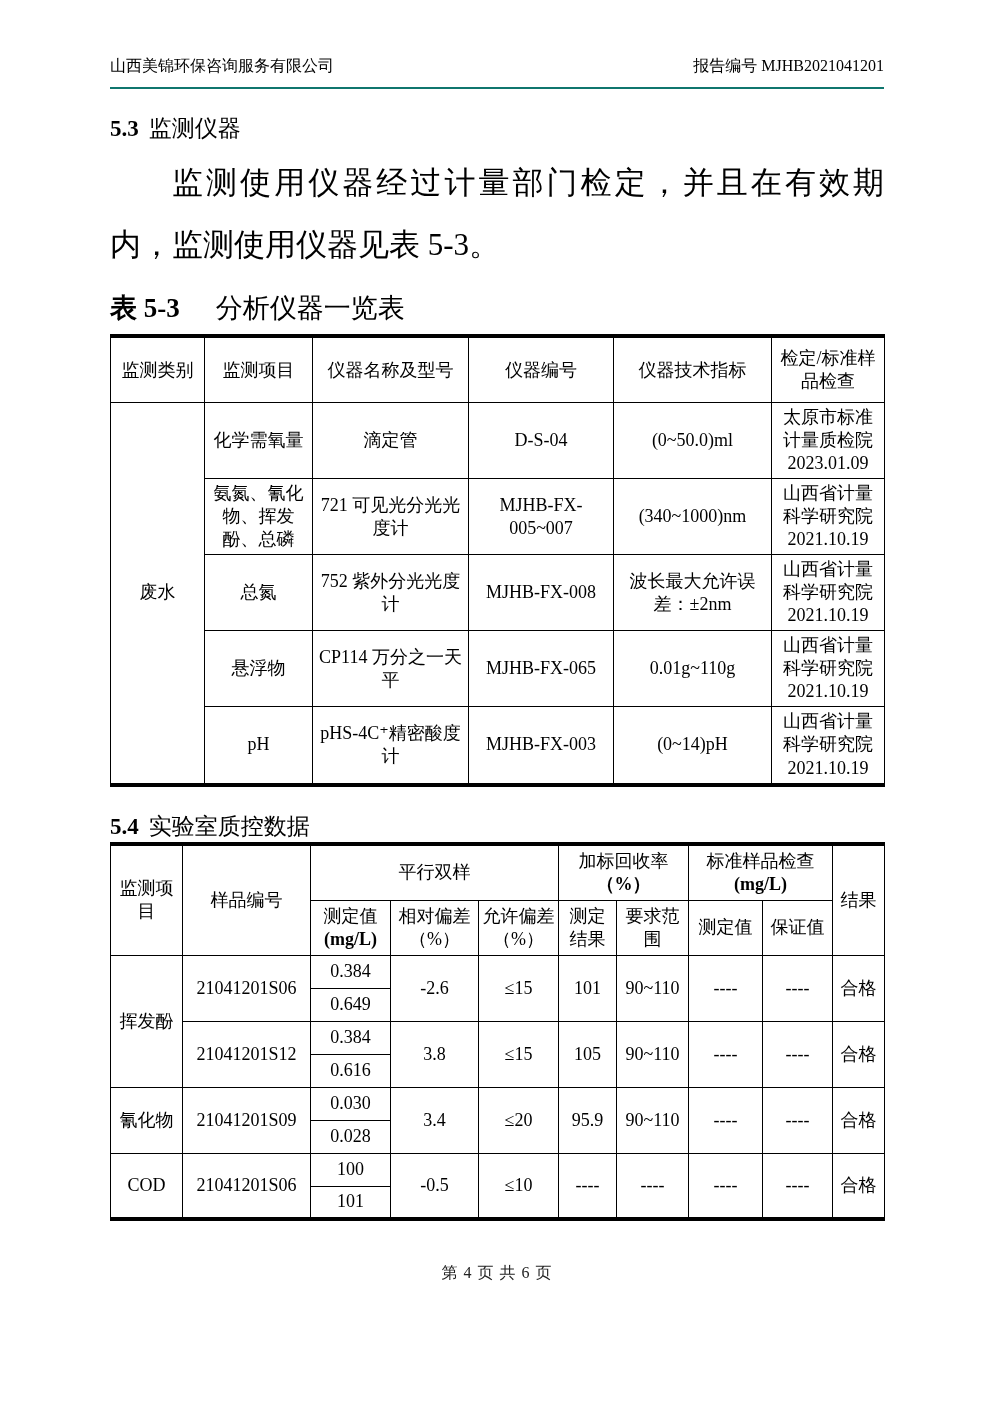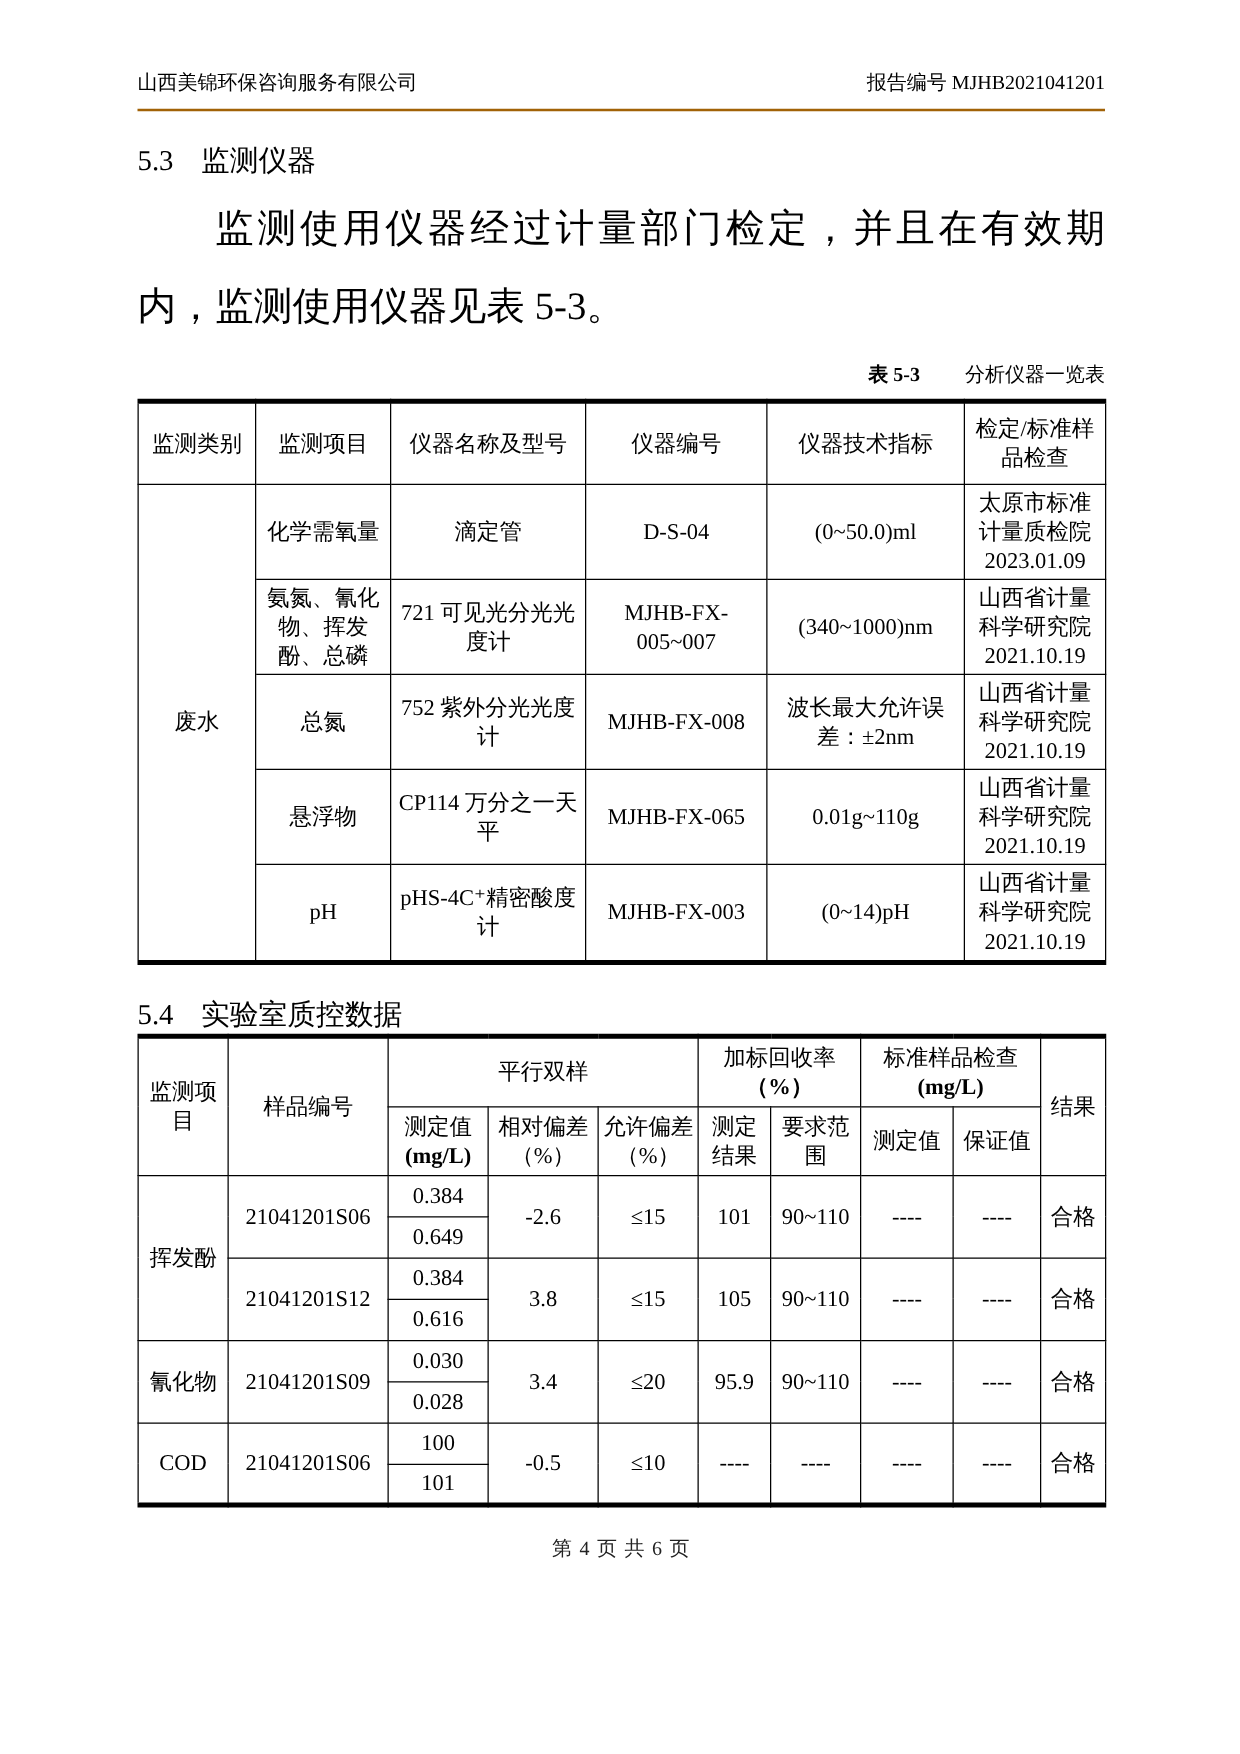--- a/index.html
+++ b/index.html
@@ -11,34 +11,34 @@
     background:#ffffff;
     color:#000;
     font-family:"Liberation Serif","DejaVu Serif",serif;
     padding:56px 108px 0 110px;
     overflow:hidden;
   }
   .doc-header {
     display:flex; justify-content:space-between; align-items:center;
     font-size:16px;
     padding-bottom:10px;
-    border-bottom:2px solid #a16207;
+    border-bottom:2px solid #0f766e;
   }
   .section-heading {
     font-size:23px; font-weight:400;
     margin:24px 0 0;
   }
-  .section-heading .num { font-weight:400; margin-right:22px; }
+  .section-heading .num { font-weight:700; margin-right:10px; }
   .body-par {
     font-size:31px; line-height:2.0;
     text-align:justify; text-indent:2em;
     margin:8px 0 0;
   }
   .table-caption {
-    text-align:right; font-size:16px;
+    text-align:left; font-size:27px;
     margin:14px 0 8px;
   }
   .table-caption .label { font-weight:700; margin-right:36px; }
   table.doc {
     width:100%; border-collapse:collapse; table-layout:fixed;
     font-size:18px; text-align:center;
     border-top:4px solid #000; border-bottom:4px solid #000;
   }
   table.doc th, table.doc td {
     border:1px solid #000;
@@ -50,21 +50,21 @@
     overflow-wrap:break-word;
   }
   .t53 thead th { padding:9px 4px; }
   .t54 thead th { padding:4px 2px; }
   .t54 td.vcell { height:33px; }
   td.code { word-break:break-all; }
   .blk { display:block; }
   .unit { font-weight:700; }
   .doc-footer {
     text-align:center; font-size:16px;
-    margin-top:23px; letter-spacing:1px; color:#222;
+    margin-top:42px; letter-spacing:1px; color:#222;
   }
 </style>
 </head>
 <body>
 
 <div class="page">
 
   <div class="doc-header">
     <span>山西美锦环保咨询服务有限公司</span>
     <span>报告编号 MJHB2021041201</span>

